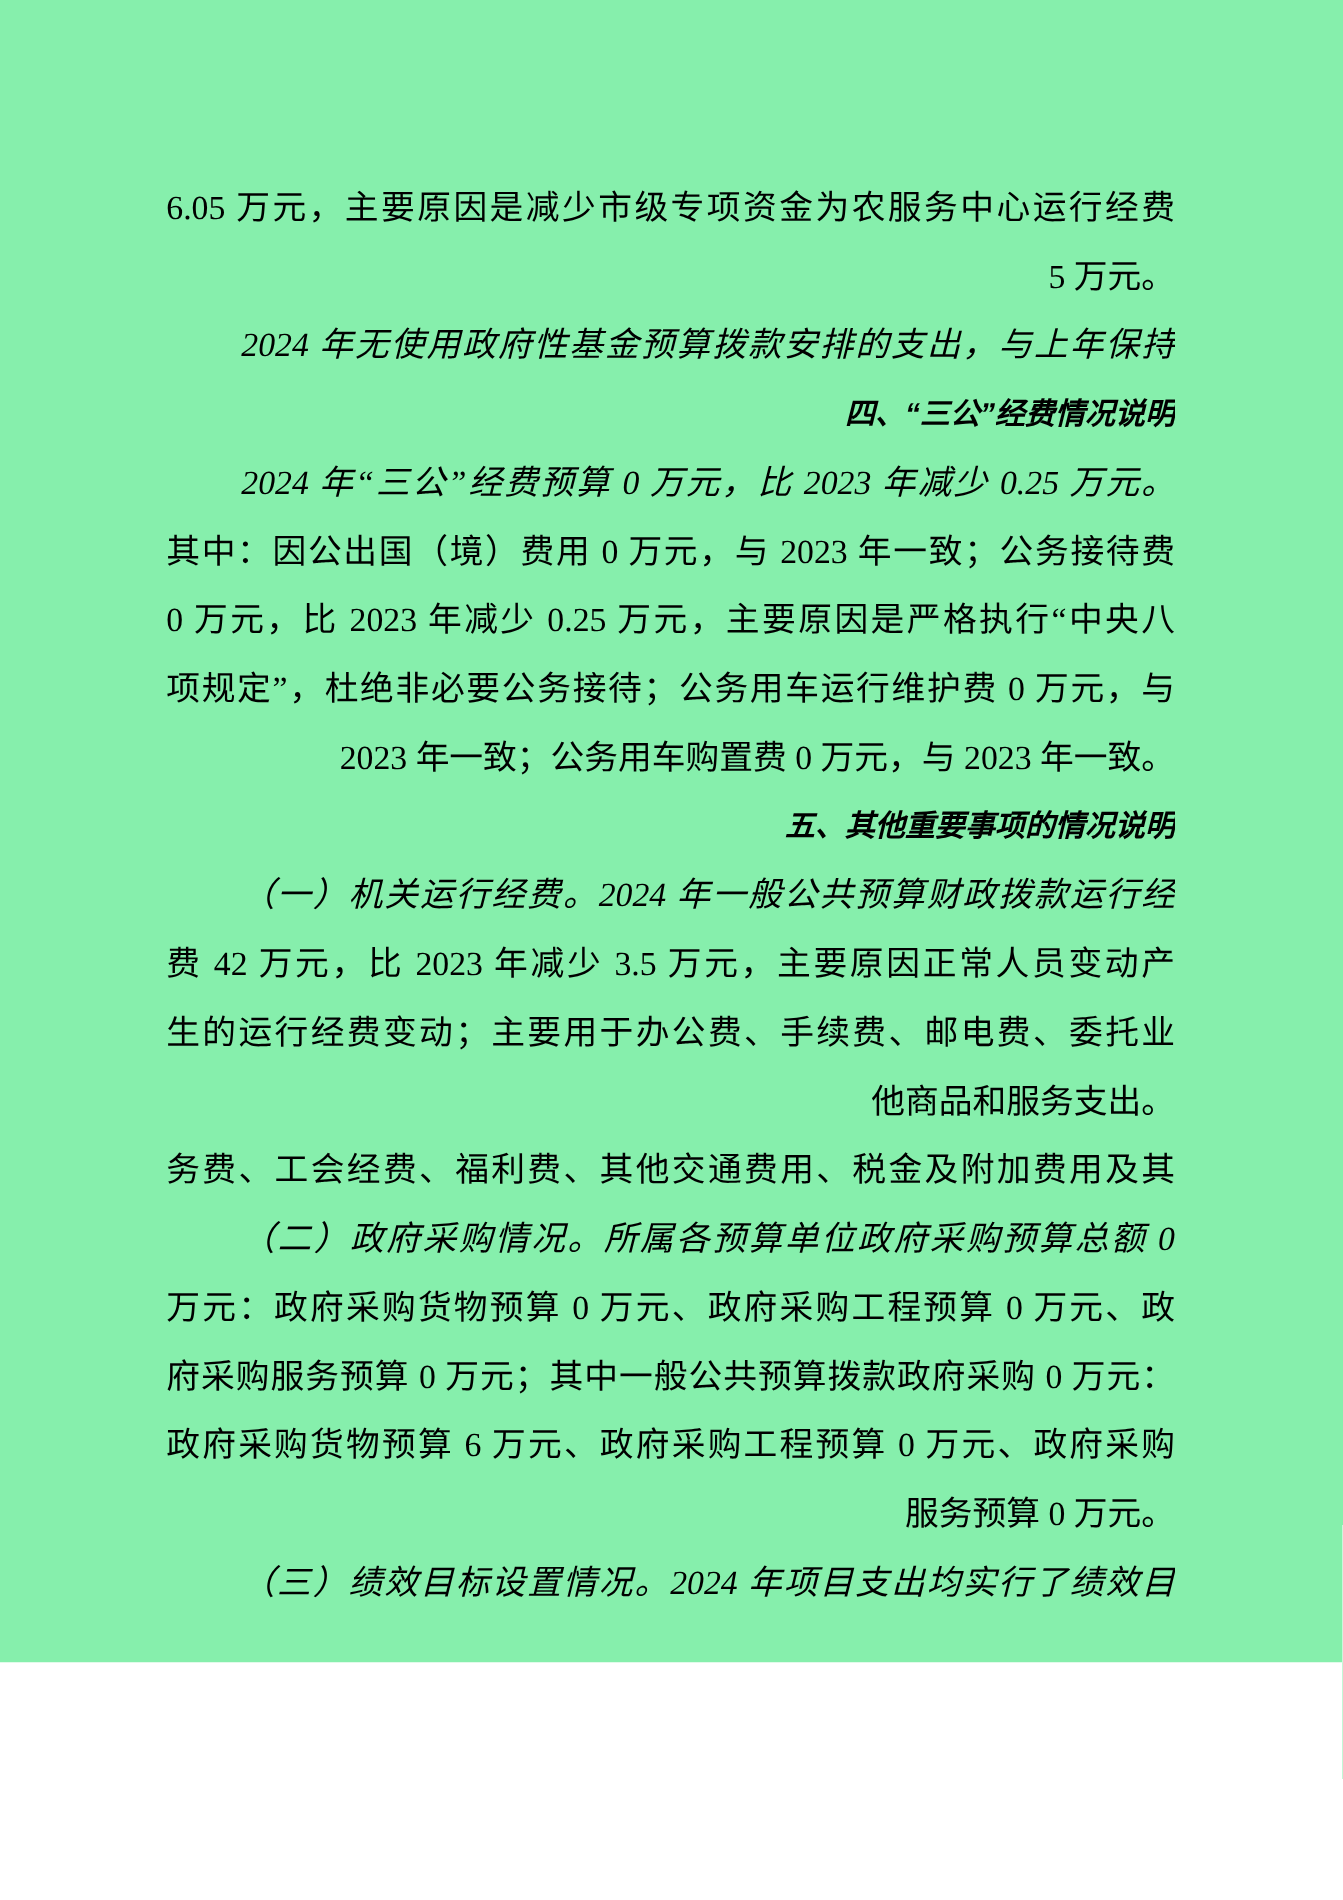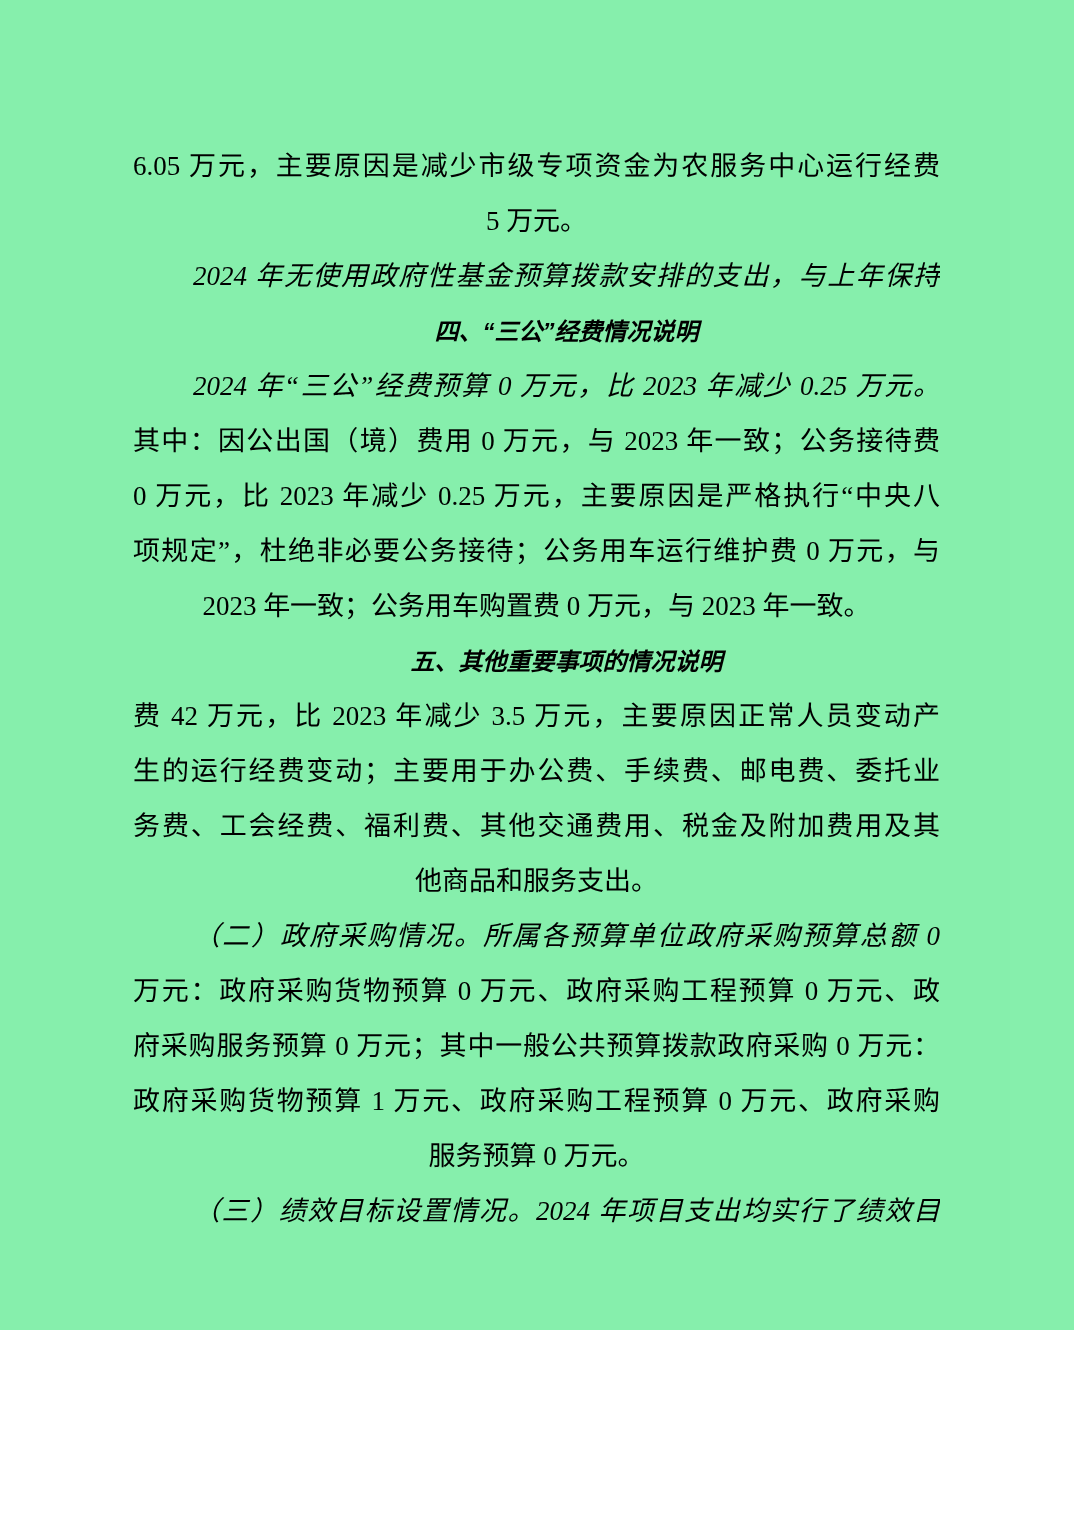--- a/index.html
+++ b/index.html
@@ -21,21 +21,21 @@
   }
   .line {
     margin: 0;
     padding: 0;
     font-family: "Liberation Serif", "DejaVu Serif", serif;
     font-size: 27px;
     line-height: 55px;
     height: 55px;
     overflow: hidden;
     color: #000000;
-    text-align: center;
+    text-align: right;
   }
   .line.fill {
     text-align: justify;
     text-align-last: justify;
   }
   .line.indent {
     text-indent: 60px;
     font-style: italic;
   }
   .line.heading {
@@ -52,24 +52,25 @@
       <p class="line fill">6.05 万元，主要原因是减少市级专项资金为农服务中心运行经费</p>
       <p class="line">5 万元。</p>
       <p class="line indent fill">2024 年无使用政府性基金预算拨款安排的支出，与上年保持</p>
       <p class="line heading indent">四、“三公”经费情况说明</p>
       <p class="line indent fill">2024 年“三公”经费预算 0 万元，比 2023 年减少 0.25 万元。</p>
       <p class="line fill">其中：因公出国（境）费用 0 万元，与 2023 年一致；公务接待费</p>
       <p class="line fill">0 万元，比 2023 年减少 0.25 万元，主要原因是严格执行“中央八</p>
       <p class="line fill">项规定”，杜绝非必要公务接待；公务用车运行维护费 0 万元，与</p>
       <p class="line">2023 年一致；公务用车购置费 0 万元，与 2023 年一致。</p>
       <p class="line heading indent">五、其他重要事项的情况说明</p>
+      <p class="line indent fill">（一）机关运行经费。2024 年一般公共预算财政拨款运行经</p>
       <p class="line fill">费 42 万元，比 2023 年减少 3.5 万元，主要原因正常人员变动产</p>
       <p class="line fill">生的运行经费变动；主要用于办公费、手续费、邮电费、委托业</p>
+      <p class="line">他商品和服务支出。</p>
       <p class="line fill">务费、工会经费、福利费、其他交通费用、税金及附加费用及其</p>
-      <p class="line">他商品和服务支出。</p>
       <p class="line indent fill">（二）政府采购情况。所属各预算单位政府采购预算总额 0</p>
       <p class="line fill">万元：政府采购货物预算 0 万元、政府采购工程预算 0 万元、政</p>
       <p class="line fill">府采购服务预算 0 万元；其中一般公共预算拨款政府采购 0 万元：</p>
-      <p class="line fill">政府采购货物预算 1 万元、政府采购工程预算 0 万元、政府采购</p>
+      <p class="line fill">政府采购货物预算 6 万元、政府采购工程预算 0 万元、政府采购</p>
       <p class="line">服务预算 0 万元。</p>
       <p class="line indent fill">（三）绩效目标设置情况。2024 年项目支出均实行了绩效目</p>
     </div>
 </div>
 
 </body></html>

